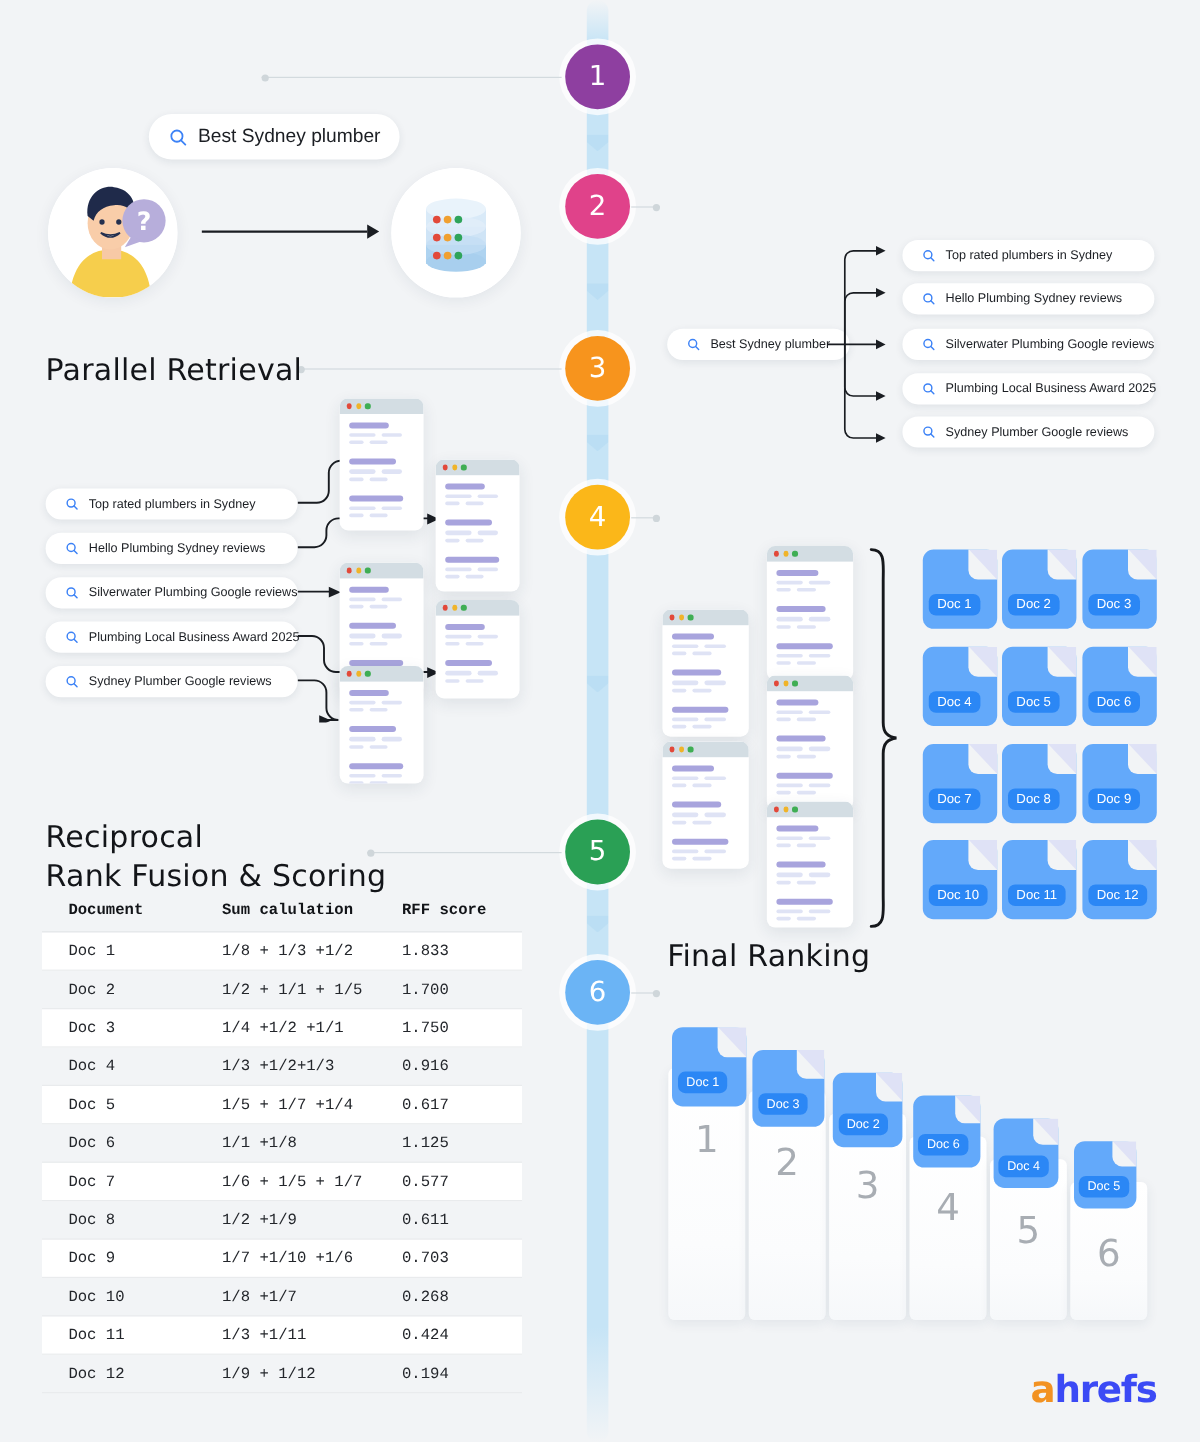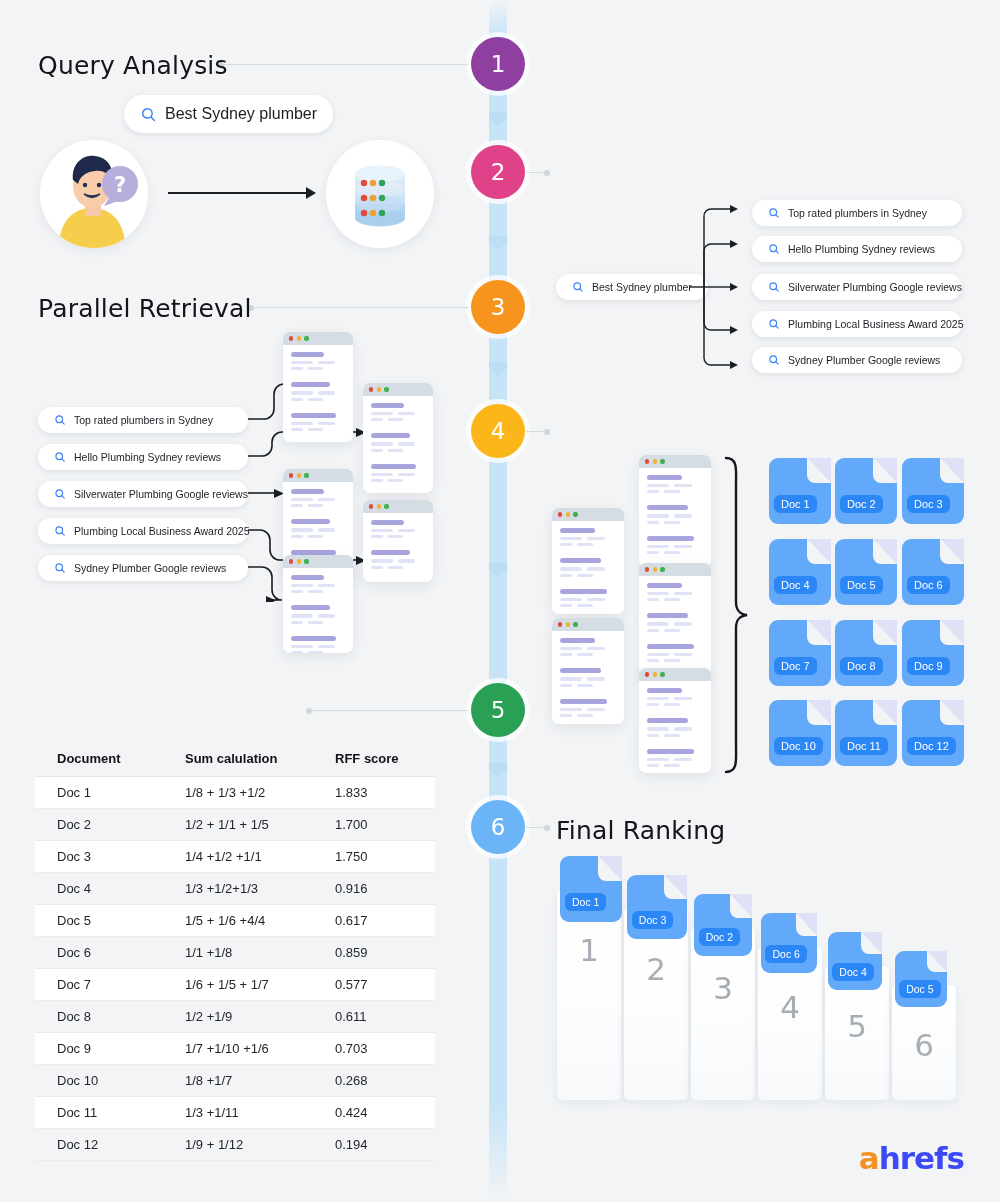--- a/index.html
+++ b/index.html
@@ -97,21 +97,21 @@
     background: #dfe2f6;
     clip-path: polygon(0 0, 100% 100%, 100% 0);
   }
   .doc .tag {
     position: absolute; background: #2b87f5; color: #fff;
     border-radius: 6px; display: flex; align-items: center; justify-content: center;
     font-weight: 400; white-space: nowrap;
   }
 
   
-  .tbl { position: absolute; width: 400px; border-collapse: collapse; }
+  .tbl { position: absolute; width: 400px; border-collapse: collapse; font-family: Liberation Mono, monospace; }
   .tbl th {
     text-align: left; font-size: 13px; font-weight: bold; color: #121418;
     padding: 6px 0 10px 22px; border-bottom: 1px solid #e3e6e8;
   }
   .tbl td {
     font-size: 13px; color: #23262b; padding: 8px 0 8px 22px;
     border-bottom: 1px solid #e9ebed;
   }
   .tbl tbody tr:nth-child(odd) { background: #fff; }
   .tbl tbody tr:nth-child(even) { background: transparent; }
@@ -167,21 +167,20 @@
       <span>6</span>
     </div>
 
   <div class="connector left" style="left:218px; top:64px;  width:250px;"></div>
   <div class="connector right" style="left:526px; top:172px; width:24px;"></div>
   <div class="connector left" style="left:248px; top:307px; width:220px;"></div>
   <div class="connector right" style="left:526px; top:431px; width:24px;"></div>
   <div class="connector left" style="left:306px; top:710px; width:162px;"></div>
   <div class="connector right" style="left:526px; top:827px; width:24px;"></div>
 
-  <div class="heading" style="left:38px; top:50px;">Query Analysis</div>
 
   <div class="pill" style="left:124px; top:95px; height:38px;">
     <svg class="sicon" width="17" height="17" viewBox="0 0 24 24" fill="none">
       <circle cx="10.5" cy="10.5" r="6.6" stroke="#3c82f6" stroke-width="2.1"></circle>
       <line x1="15.4" y1="15.4" x2="20.4" y2="20.4" stroke="#3c82f6" stroke-width="2.1" stroke-linecap="round"></line>
     </svg>
     <span class="txt" style="font-size:16px;">Best Sydney plumber</span>
   </div>
 
   <div class="circ" style="left:40px; top:140px; width:108px; height:108px;">
@@ -841,20 +840,22 @@
         <div class="tag" style="left:8%;bottom:16%;padding:3px 7px;font-size:11px;">Doc 11</div>
       </div>
       <div class="doc" style="left:902px;top:700px;width:62px;height:66px;">
         <div class="sheet"></div>
         <div class="notch"></div>
         <div class="fold"></div>
         <div class="tag" style="left:8%;bottom:16%;padding:3px 7px;font-size:11px;">Doc 12</div>
       </div>
     </div>
 
+  <div class="heading" style="left:38px; top:682px;">Reciprocal
+Rank Fusion &amp; Scoring</div>
 
   <table class="tbl" style="left:35px; top:745px;">
     <thead>
       <tr>
         <th style="width:150px;">Document</th>
         <th class="c2" style="width:150px;">Sum calulation</th>
         <th class="c2">RFF score</th>
       </tr>
     </thead>
     <tbody id="rrf-body">
@@ -873,27 +874,27 @@
           <td class="c2">1/4 +1/2 +1/1</td>
           <td class="c2">1.750</td>
         </tr>
         <tr>
           <td>Doc 4</td>
           <td class="c2">1/3 +1/2+1/3</td>
           <td class="c2">0.916</td>
         </tr>
         <tr>
           <td>Doc 5</td>
-          <td class="c2">1/5 + 1/6 +4/4</td>
+          <td class="c2">1/5 + 1/7 +1/4</td>
           <td class="c2">0.617</td>
         </tr>
         <tr>
           <td>Doc 6</td>
           <td class="c2">1/1 +1/8</td>
-          <td class="c2">0.859</td>
+          <td class="c2">1.125</td>
         </tr>
         <tr>
           <td>Doc 7</td>
           <td class="c2">1/6 + 1/5 + 1/7</td>
           <td class="c2">0.577</td>
         </tr>
         <tr>
           <td>Doc 8</td>
           <td class="c2">1/2 +1/9</td>
           <td class="c2">0.611</td>
@@ -914,21 +915,21 @@
           <td class="c2">0.424</td>
         </tr>
         <tr>
           <td>Doc 12</td>
           <td class="c2">1/9 + 1/12</td>
           <td class="c2">0.194</td>
         </tr>
       </tbody>
   </table>
 
-  <div class="heading" style="left:556px; top:815px;text-align:right;">Final Ranking</div>
+  <div class="heading" style="left:556px; top:781px;text-align:right;">Final Ranking</div>
 
   <div id="podium">
       <div class="ped" style="left:557px;top:890px;width:64px;height:210px;">
         <span>1</span>
       </div>
       <div class="ped" style="left:624px;top:909px;width:64px;height:191px;">
         <span>2</span>
       </div>
       <div class="ped" style="left:691px;top:928px;width:64px;height:172px;">
         <span>3</span>

